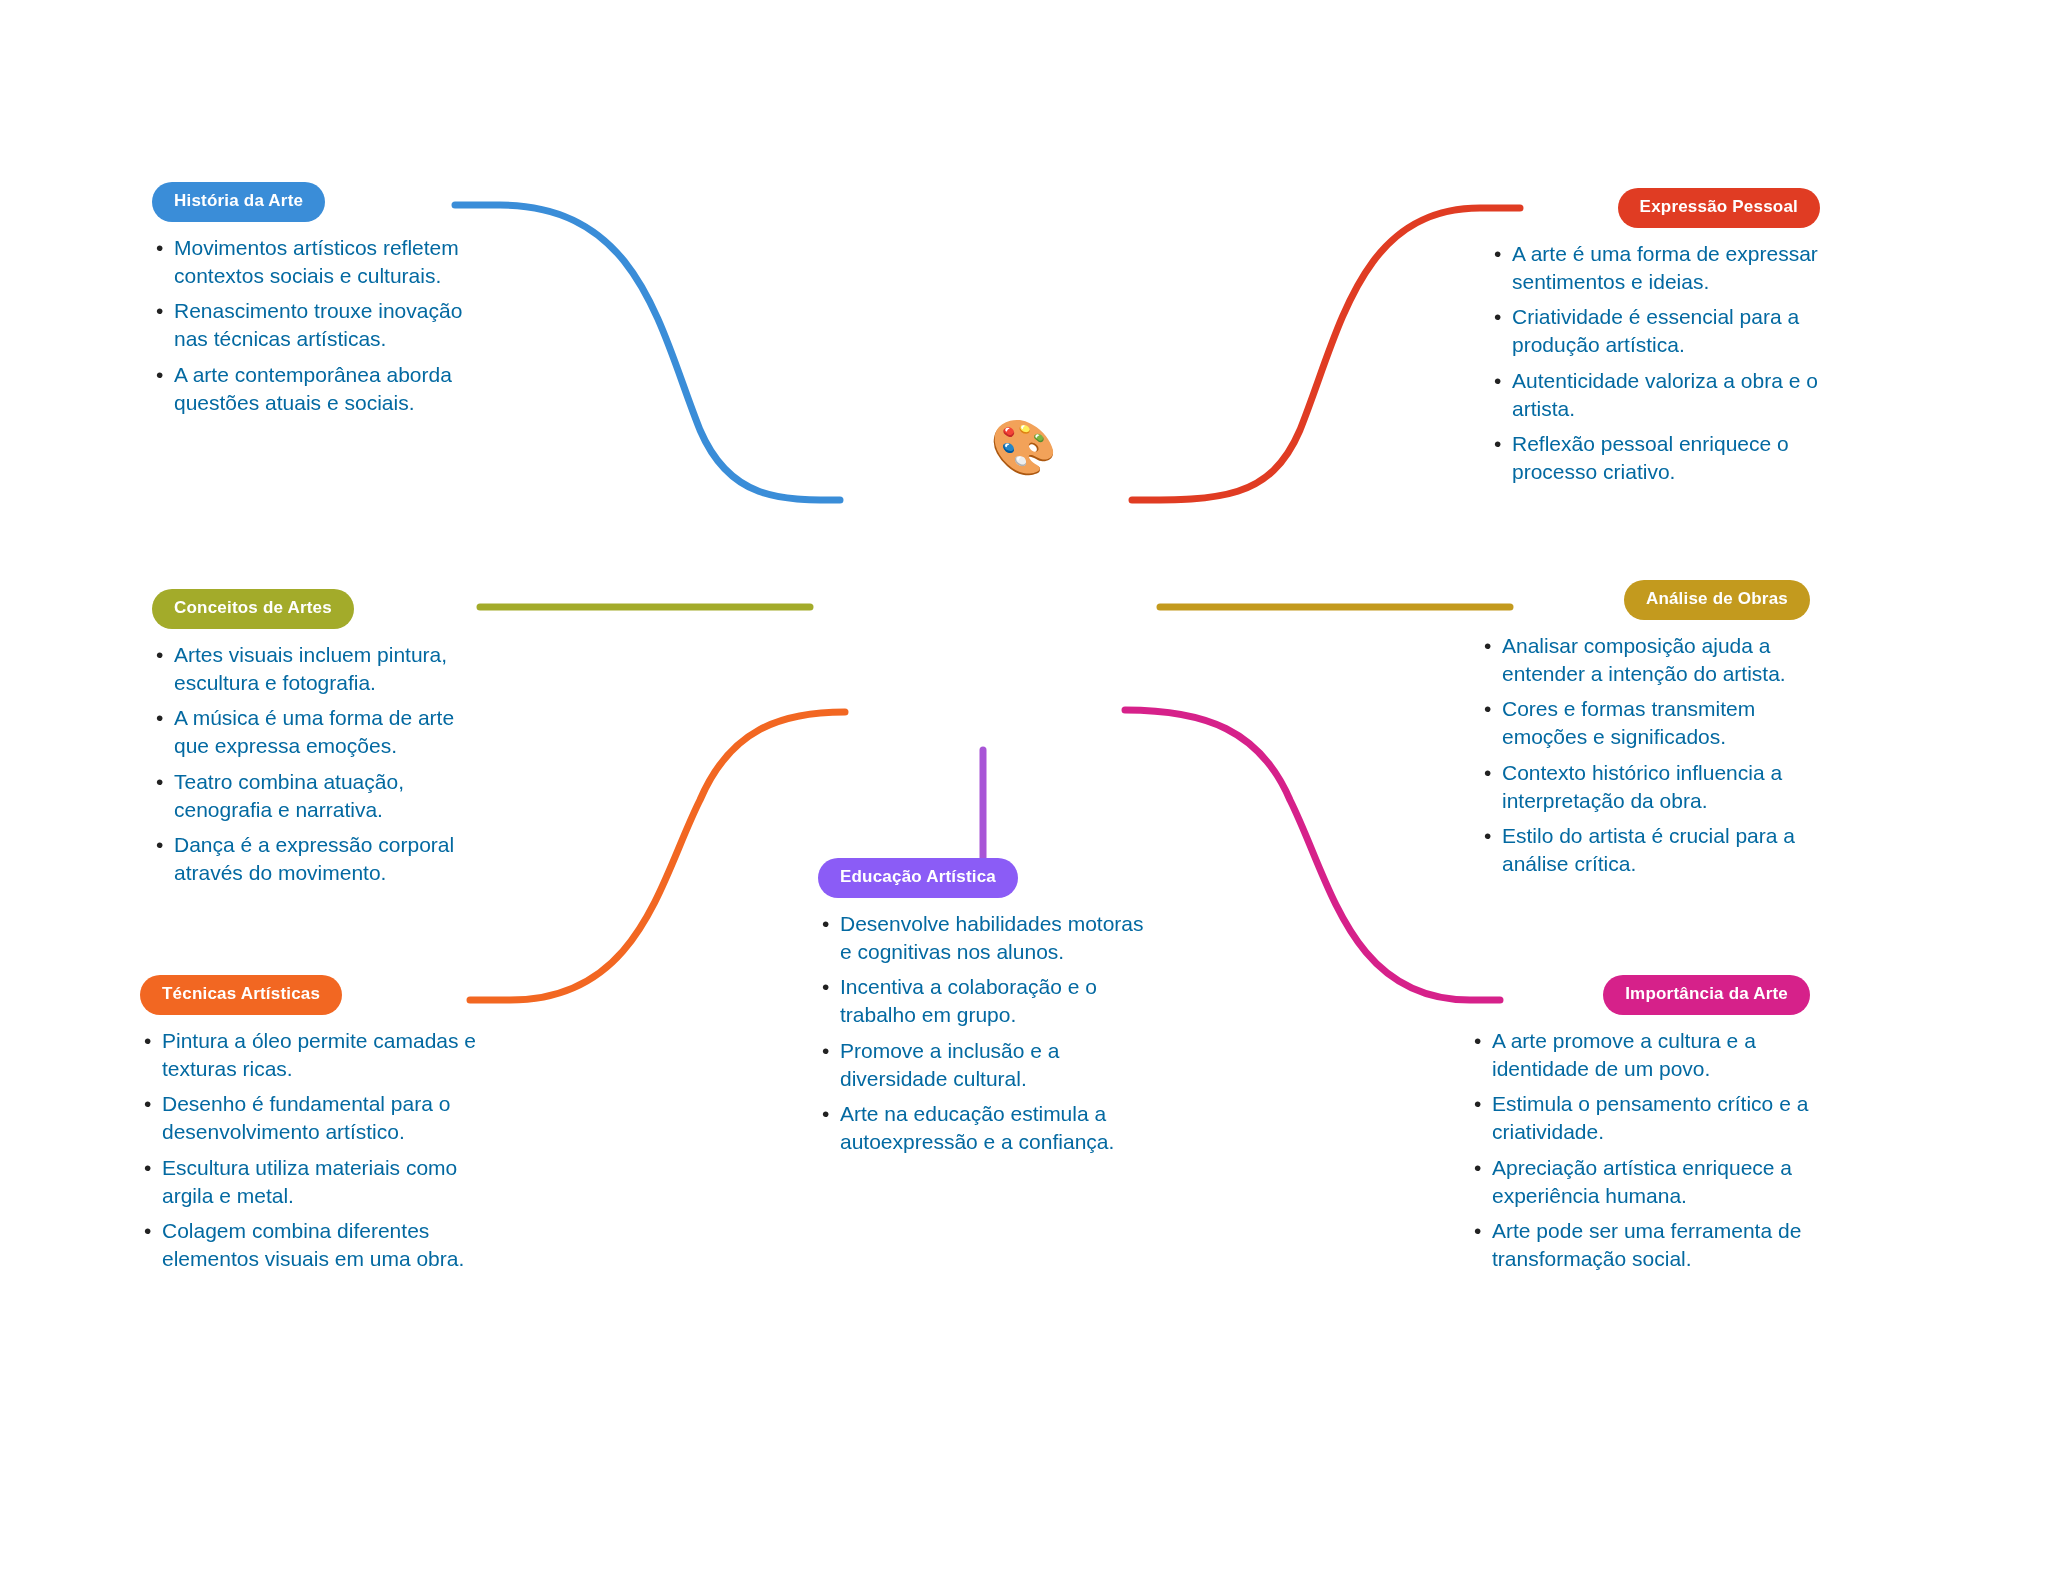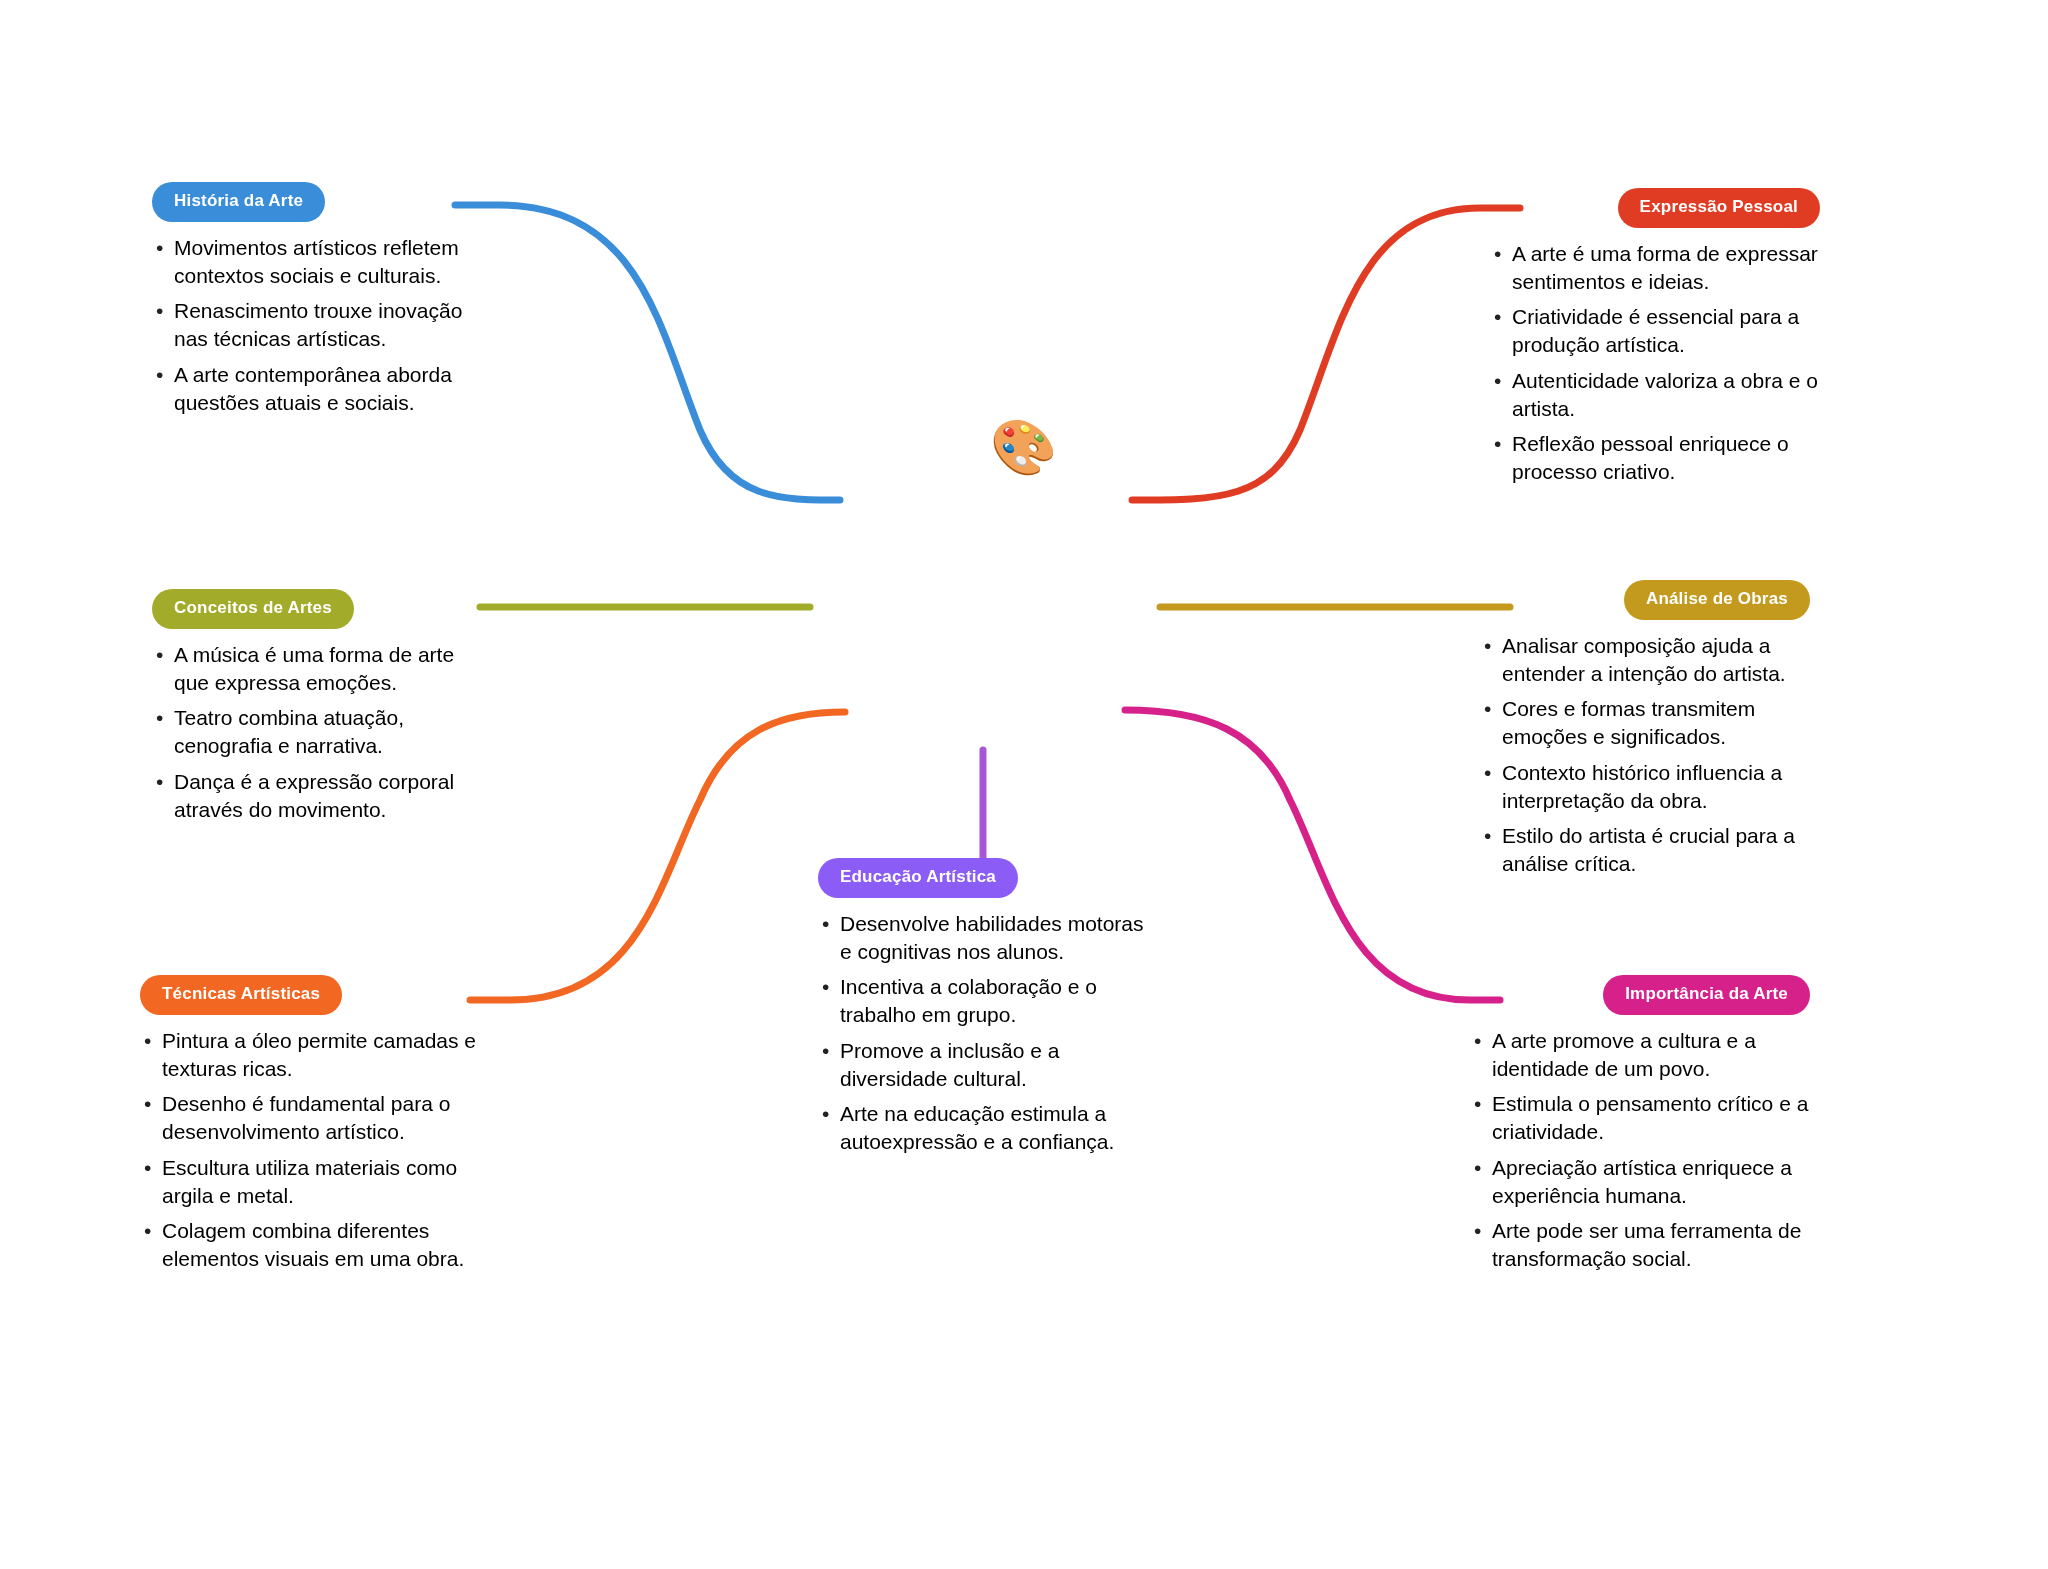--- a/index.html
+++ b/index.html
@@ -75,21 +75,21 @@
     list-style: none;
     margin: 12px 0 0 0;
     padding: 0 0 0 4px;
   }
   .branch-list li {
     position: relative;
     padding-left: 18px;
     font-size: 21px;
     line-height: 1.32;
     margin-bottom: 8px;
-    color: #000000;
+    color: #0369a1;
   }
   .branch-list li::before {
     content: "•";
     position: absolute;
     left: 0;
     top: 0;
     color: #222222;
   }
 
   
@@ -140,20 +140,21 @@
     <ul class="branch-list">
       <li>Movimentos artísticos refletem contextos sociais e culturais.</li>
       <li>Renascimento trouxe inovação nas técnicas artísticas.</li>
       <li>A arte contemporânea aborda questões atuais e sociais.</li>
     </ul>
   </div>
 
   <div class="branch" id="b-conceitos">
     <div class="branch-header" style="background:#a3ab2a">Conceitos de Artes</div>
     <ul class="branch-list">
+      <li>Artes visuais incluem pintura, escultura e fotografia.</li>
       <li>A música é uma forma de arte que expressa emoções.</li>
       <li>Teatro combina atuação, cenografia e narrativa.</li>
       <li>Dança é a expressão corporal através do movimento.</li>
     </ul>
   </div>
 
   <div class="branch align-right" id="b-expressao">
     <div class="branch-header" style="background:#e03c23">Expressão Pessoal</div>
     <ul class="branch-list">
       <li>A arte é uma forma de expressar sentimentos e ideias.</li>

